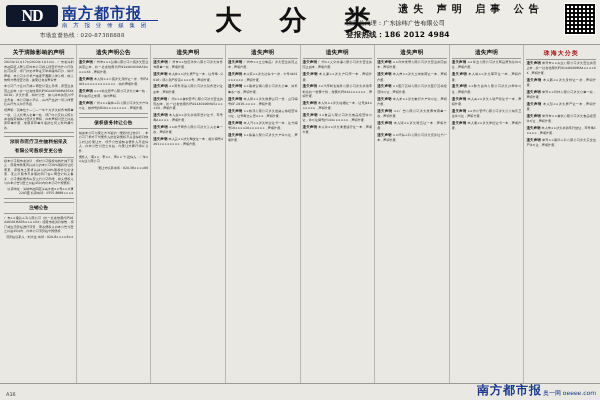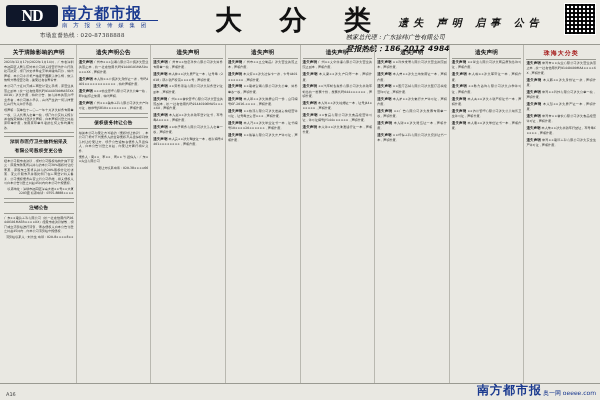--- a/index.html
+++ b/index.html
@@ -43,21 +43,21 @@
   .biz-line{
     position:absolute;left:40px;top:32px;font-size:5.5px;color:#333;
     letter-spacing:.3px;
   }
   .big-title{
     position:absolute;left:0;top:2px;width:600px;text-align:center;
     font-size:27px;font-weight:bold;color:#111;letter-spacing:14px;
     font-family:"DejaVu Sans", sans-serif;
   }
   .hd-right{
-    position:absolute;right:4px;top:16px;width:250px;text-align:left;font-style:italic;
+    position:absolute;right:4px;top:2px;width:250px;text-align:left;
   }
   .hd-r1{font-size:10px;font-weight:bold;color:#111;letter-spacing:5px;text-align:center;}
   .hd-r2{font-size:6px;color:#111;margin-top:3px;letter-spacing:.2px;}
   .hd-r3{font-size:7.5px;font-weight:bold;color:#111;margin-top:2px;letter-spacing:.2px;}
   .qr{
     position:absolute;right:4px;top:3px;width:30px;height:30px;
     background:
       repeating-linear-gradient(90deg,#111 0 2px,#fff 2px 4px),
       repeating-linear-gradient(0deg,#111 0 2px,#fff 2px 4px);
     background-blend-mode:multiply;

